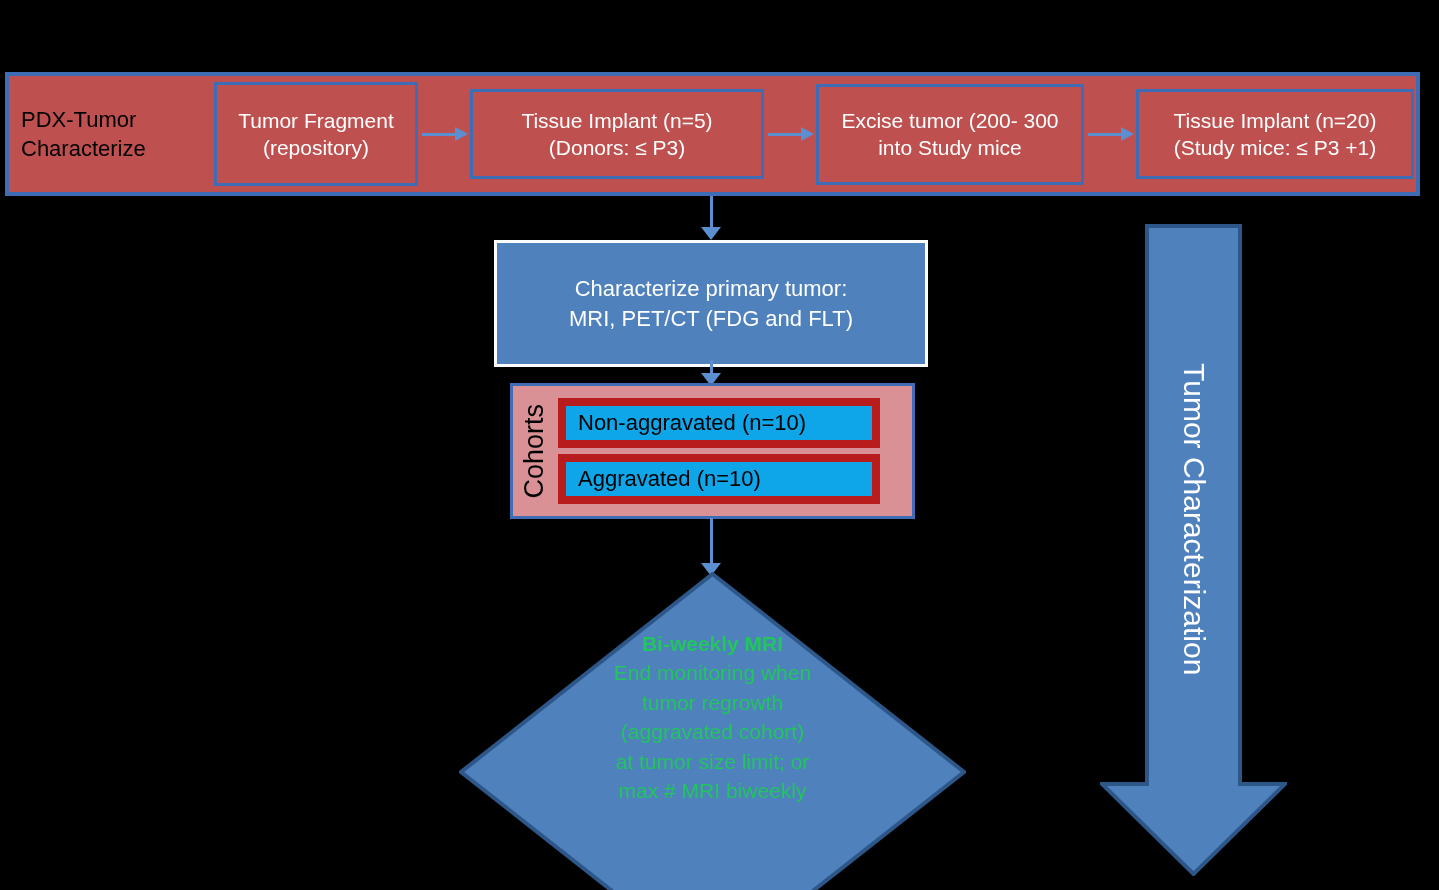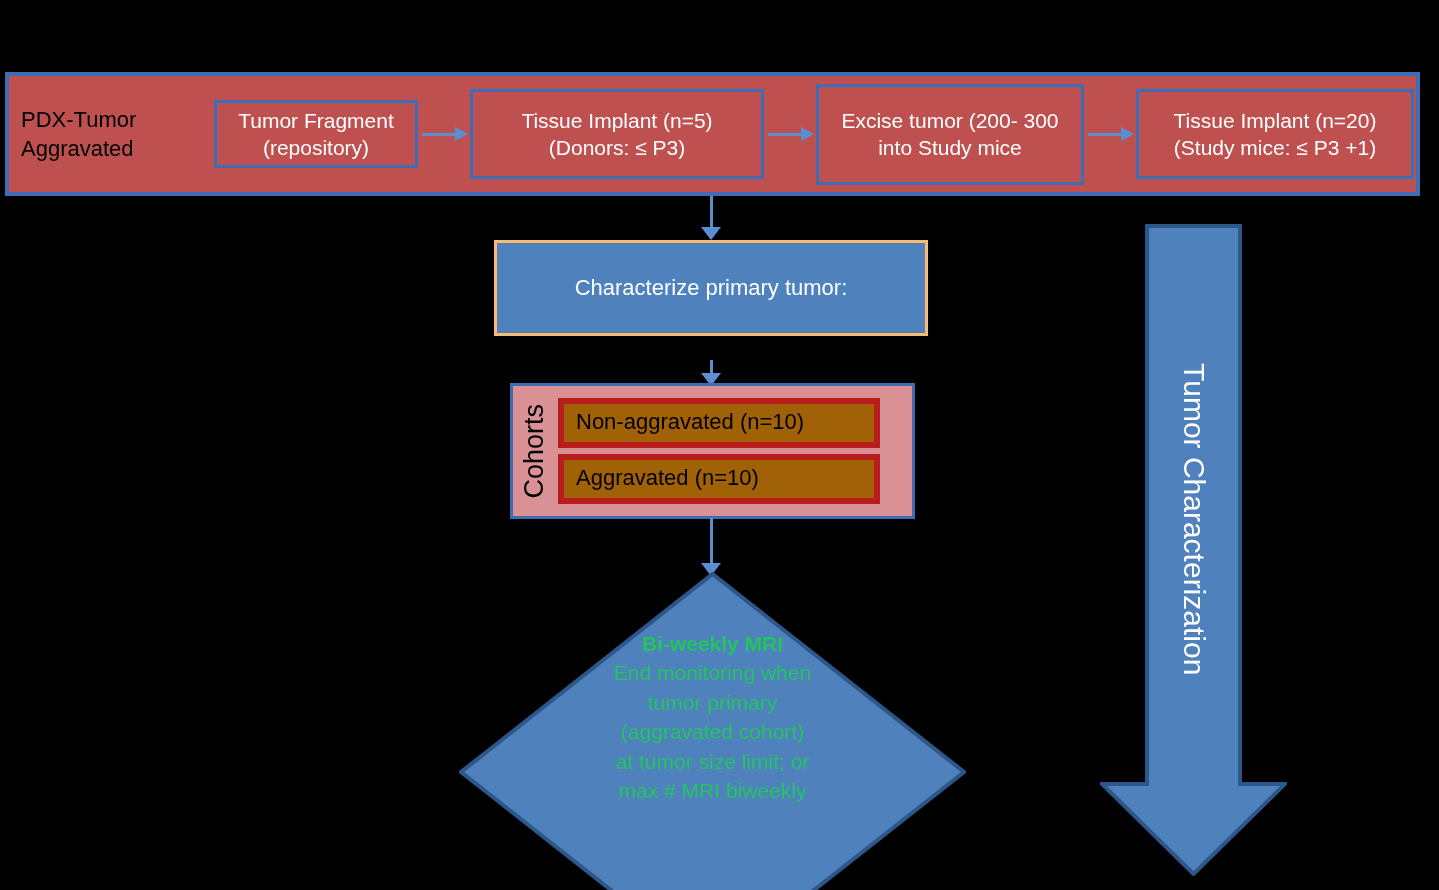--- a/index.html
+++ b/index.html
@@ -65,21 +65,21 @@
     color: #ffffff;
     display: flex;
     align-items: center;
     justify-content: center;
     text-align: center;
     font-size: 21px;
     line-height: 1.3;
     padding: 4px 6px;
   }
 
-  .bb1 { width: 204px; height: 68px; }
+  .bb1 { width: 204px; height: 104px; }
   .bb2 { width: 294px; height: 90px; }
   .bb3 { width: 268px; height: 101px; }
   .bb4 { width: 278px; height: 90px; }
 
   .h-arrow {
     flex: 1 1 auto;
     height: 14px;
     position: relative;
     min-width: 28px;
   }
@@ -135,23 +135,23 @@
   .va1 { left: 701px; top: 196px; height: 44px; }
   .va2 { left: 701px; top: 360px; height: 26px; }
   .va3 { left: 701px; top: 518px; height: 58px; }
 
   
   .char-box {
     position: absolute;
     left: 494px;
     top: 240px;
     width: 434px;
-    height: 96px;
+    height: 127px;
     background: #4F81BD;
-    border: 3px solid #fdba74;
+    border: 3px solid #ffffff;
     display: flex;
     align-items: center;
     justify-content: center;
     text-align: center;
     color: #ffffff;
     font-size: 22px;
     line-height: 1.35;
   }
 
   
@@ -183,27 +183,28 @@
   .cohorts-list {
     flex: 1 1 auto;
     display: flex;
     flex-direction: column;
     justify-content: center;
     gap: 6px;
     padding-left: 6px;
   }
 
   .cohort-item {
-    background: #a16207;
-    border: 6px solid #b91c1c;
+    background: #0ea5e9;
+    border: 8px solid #b91c1c;
     color: #000000;
     font-size: 22px;
     padding: 5px 12px;
     height: 50px;
     display: flex;
+    align-items: center;
   }
   .cohort-item.wide { width: 322px; }
   .cohort-item.narrow { width: 322px; }
 
   
   .diamond-wrap {
     position: absolute;
     left: 459px;
     top: 572px;
     width: 507px;
@@ -252,21 +253,21 @@
   }
 </style>
 </head>
 <body>
 
 <div id="canvas">
 
   <div class="banner">
     <div class="banner-title">
       <div>PDX-Tumor</div>
-      <div>Aggravated</div>
+      <div>Characterize</div>
     </div>
 
     <div class="banner-boxes">
 
       <div class="banner-box bb1">
         <div>
           <div>Tumor Fragment</div>
           <div>(repository)</div>
         </div>
       </div>
@@ -302,20 +303,21 @@
   </div>
 
   <div class="v-arrow va1">
     <div class="stem"></div>
     <div class="head"></div>
   </div>
 
   <div class="char-box">
     <div>
       <div>Characterize primary tumor:</div>
+      <div>MRI, PET/CT (FDG and FLT)</div>
     </div>
   </div>
 
   <div class="v-arrow va2">
     <div class="stem"></div>
     <div class="head"></div>
   </div>
 
   <div class="cohorts-box">
     <div class="cohorts-label">Cohorts</div>
@@ -334,21 +336,21 @@
     <div class="head"></div>
   </div>
 
   <div class="diamond-wrap">
     <svg class="diamond-svg" viewBox="0 0 507 400" preserveAspectRatio="none">
       <polygon points="253.5,2 505,200 253.5,398 2,200" fill="#4F81BD" stroke="#2E5789" stroke-width="4"></polygon>
     </svg>
     <div class="diamond-text">
       <div class="bold">Bi-weekly MRI</div>
       <div>End monitoring when</div>
-      <div>tumor primary</div>
+      <div>tumor regrowth</div>
       <div>(aggravated cohort)</div>
       <div>at tumor size limit; or</div>
       <div>max # MRI biweekly</div>
     </div>
   </div>
 
   <div class="big-arrow">
     <svg width="187" height="652" viewBox="0 0 187 652">
       <polygon points="47,2 140,2 140,560 185,560 93.5,650 2,560 47,560" fill="#4F81BD" stroke="#2E5789" stroke-width="4" stroke-linejoin="miter"></polygon>
     </svg>

